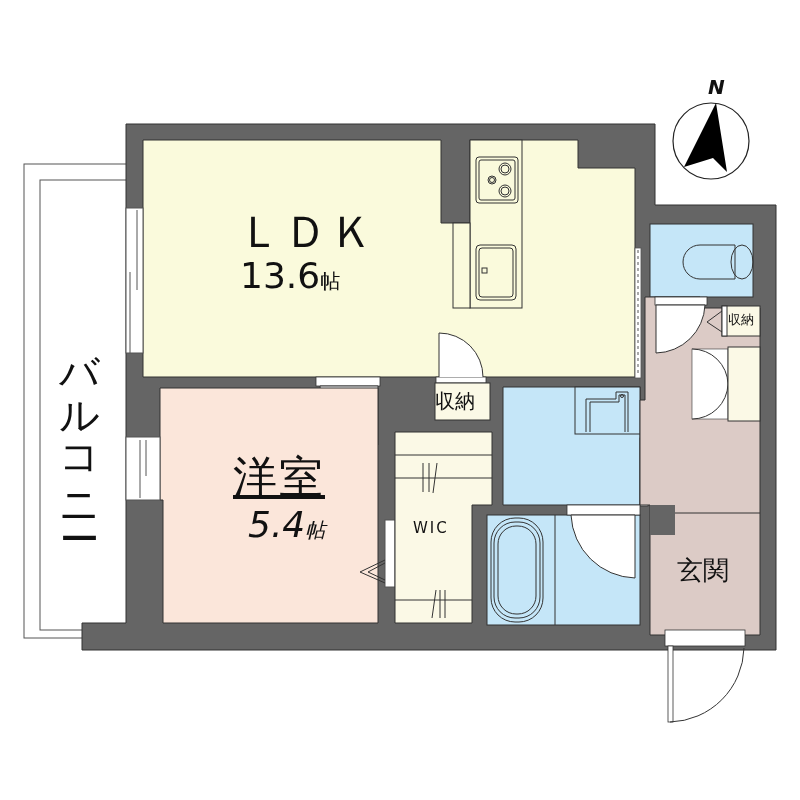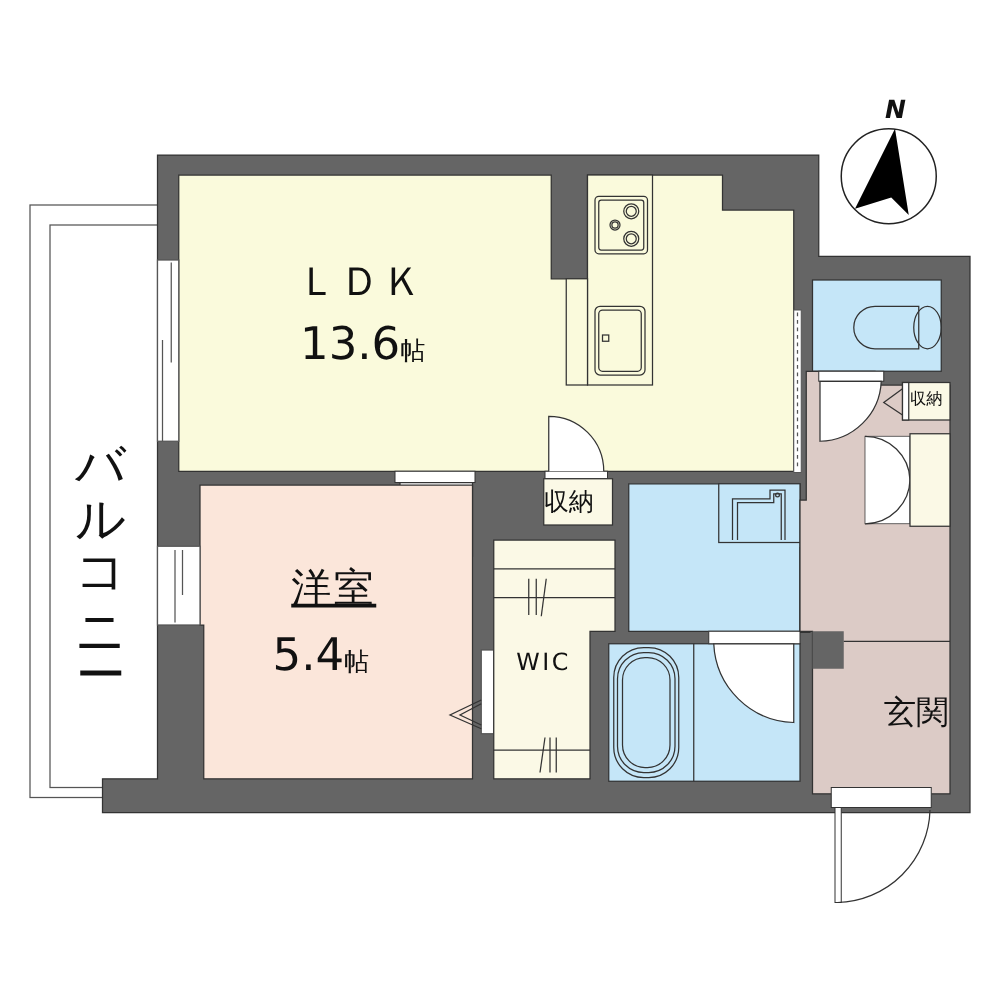--- a/index.html
+++ b/index.html
@@ -1,19 +1,19 @@
 <!DOCTYPE html>
 <html><head>
 <meta charset="utf-8">
 <style>
   html,body{margin:0;padding:0;background:#ffffff;}
   body{width:800px;height:800px;position:relative;overflow:hidden;font-family:"DejaVu Sans","Liberation Sans",sans-serif;}
   #plan{position:absolute;left:0;top:0;width:800px;height:800px;}
   .lbl{position:absolute;color:#111;text-align:center;line-height:1.1;white-space:nowrap;}
-  .big{font-size:32px;font-weight:normal;letter-spacing:2px;}
+  .big{font-size:44px;font-weight:normal;letter-spacing:2px;}
   .sub{font-size:36px;}
   .small{font-size:17px;}
   .vert{writing-mode:vertical-rl;font-size:40px;letter-spacing:2px;}
 </style>
 </head>
 <body>
 
 <svg id="plan" viewBox="0 0 800 800" xmlns="http://www.w3.org/2000/svg">
 
   <g>
@@ -175,27 +175,27 @@
 <div class="lbl big" style="left:238px;top:208px;">
   <span>ＬＤＫ</span>
 </div>
 <div class="lbl sub" style="left:240px;top:256px;">
   <span>13.6</span><span style="font-size:20px">帖</span>
 </div>
 
 <div class="lbl big" style="left:233px;top:453px;text-decoration:underline;">
   <span>洋室</span>
 </div>
-<div class="lbl sub" style="left:218px;top:505px;">
+<div class="lbl sub" style="left:248px;top:505px;font-style:italic;">
   <span>5.4</span><span style="font-size:20px">帖</span>
 </div>
 
 <div class="lbl vert" style="left:58px;top:328px;">バルコニー</div>
 
-<div class="lbl" style="left:413px;top:520px;font-size:19px;letter-spacing:2px;">WIC</div>
+<div class="lbl" style="left:413px;top:520px;font-size:15px;letter-spacing:2px;">WIC</div>
 
 <div class="lbl small" style="left:435px;top:390px;font-size:20px;">収納</div>
 
 <div class="lbl" style="left:728px;top:313px;font-size:13px;">収納</div>
 
-<div class="lbl" style="left:677px;top:556px;font-size:26px;margin-left:30px;">玄関</div>
+<div class="lbl" style="left:677px;top:556px;font-size:26px;">玄関</div>
 
 <div class="lbl" style="left:708px;top:76px;font-size:20px;font-weight:bold;font-style:italic;">N</div>
 
 </body></html>

